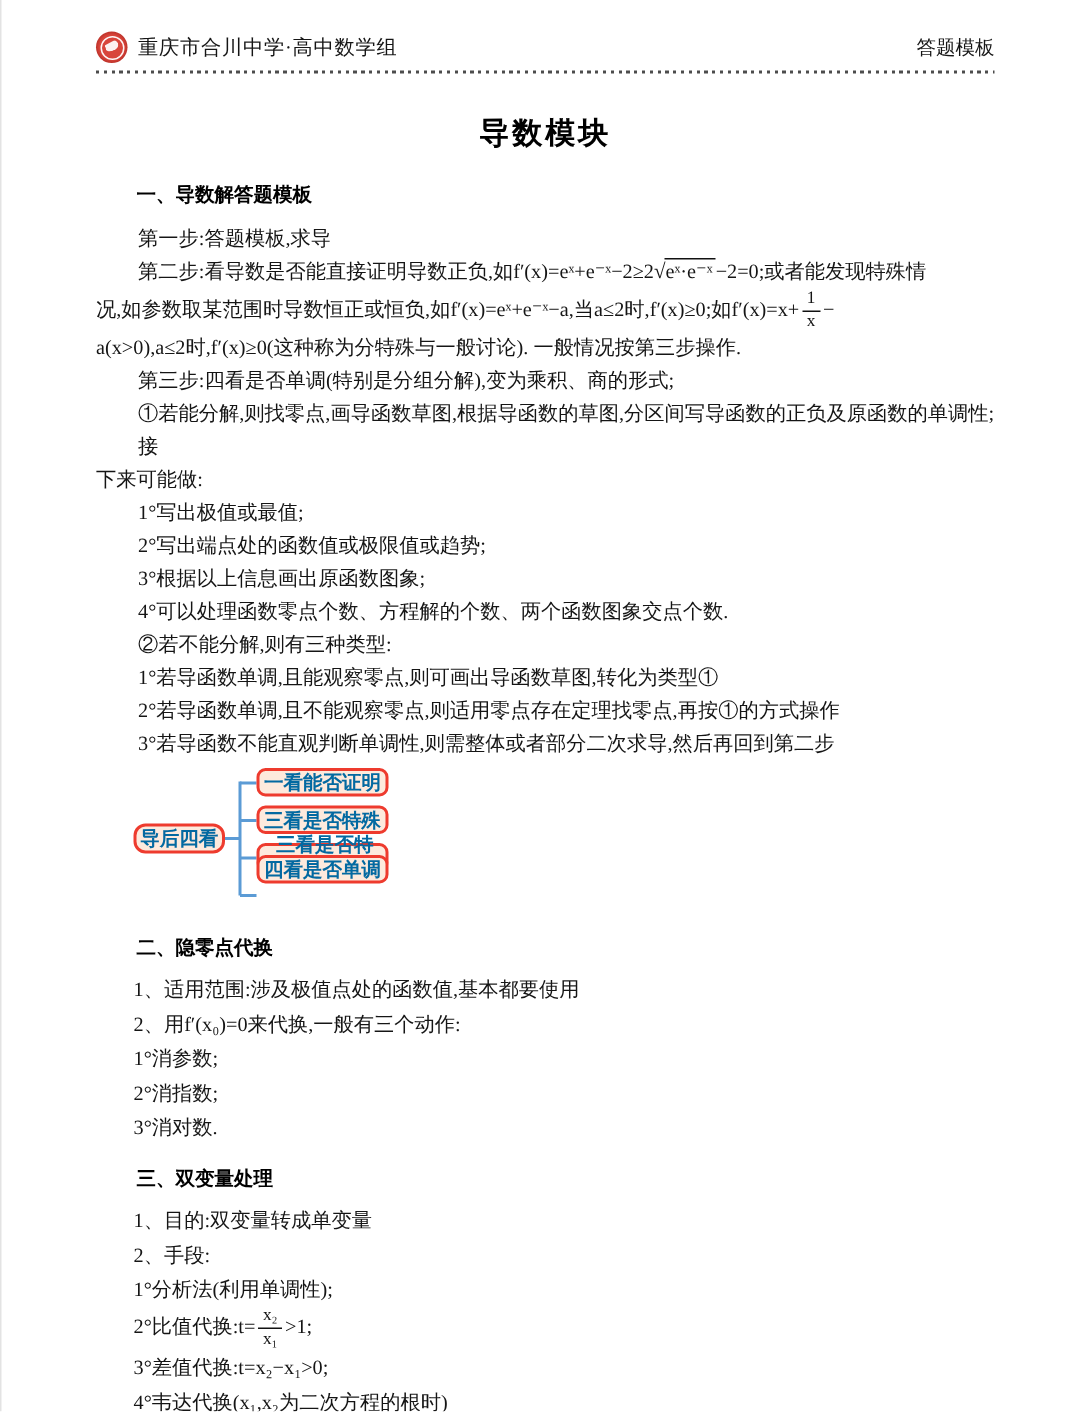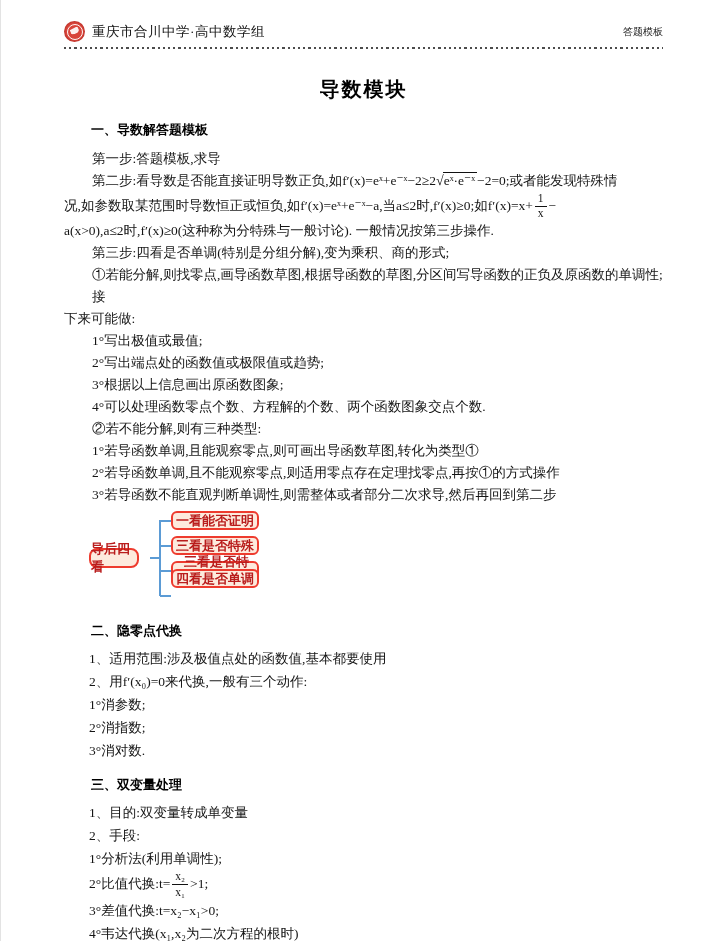--- a/index.html
+++ b/index.html
@@ -9,21 +9,21 @@
     border-left:1px solid #e3e3e3;
     font-family:"Liberation Serif","DejaVu Serif",serif;
     color:#151515;
   }
   .content { padding:0 52px 0 63px; }
 
   
   .header { display:flex; justify-content:space-between; align-items:center; padding-top:21px; }
   .h-left { display:flex; align-items:center; gap:7px; }
   .school { font-size:13.5px; letter-spacing:.5px; }
-  .h-right { font-size:10px; }
+  .h-right { font-size:13px; }
   .logo { position:relative; width:21px; height:21px; border-radius:50%;
           background:radial-gradient(circle at 50% 50%, #d8453b 0 55%, #b72d25 75%, #9c221c 100%); flex:0 0 auto; }
   .logo::before { content:""; position:absolute; inset:2.5px; border:1.2px solid rgba(255,255,255,.95); border-radius:50%; }
   .logo::after { content:""; position:absolute; left:6px; top:6px; width:9px; height:7px;
           border-radius:50% 50% 60% 40%; background:rgba(255,255,255,.92);
           clip-path:polygon(0 30%,100% 0,100% 100%,0 100%); transform:rotate(-15deg); }
   .rule { height:2px; margin-top:5px;
           background:repeating-linear-gradient(90deg,#4c4c4c 0 2.2px,transparent 2.2px 5.2px); }
 
   
@@ -46,23 +46,23 @@
   .radicand { border-top:1.2px solid #111; padding:0 2px 0 1px; margin-left:-1px; }
   .frac { display:inline-block; vertical-align:-7px; text-align:center; line-height:1.12;
           font-size:11.5px; margin:0 2px; }
   .fnum { display:block; border-bottom:1px solid #111; padding:0 3px 1px; }
   .fden { display:block; padding-top:0.5px; }
 
   
   .flowchart { position:relative; height:97px; margin:5px 0 0 25px; }
   .fc-node { position:absolute; box-sizing:border-box; border:2px solid #ee3b2e; border-radius:6px;
              background:#fdeadd; font-family:"Liberation Sans","DejaVu Sans",sans-serif;
-             font-weight:bold; font-size:13px; color:#b91c1c;
+             font-weight:bold; font-size:13px; color:#0369a1;
              display:flex; align-items:center; justify-content:center; }
-  .fc-root { left:0; top:37px; width:50px; height:20px; border-radius:8px; }
+  .fc-root { left:0; top:37px; width:61px; height:20px; border-radius:8px; }
   .fc-b { left:82px; width:88px; height:19px; }
   .b0 { top:0; } .b1 { top:25px; } .b2 { top:50px;padding-left:11px; } .b3 { top:58px; }
   .fc-line { position:absolute; background:#5b9bd5; }
   .lv { left:70px; top:9px; width:2px; height:76px; }
   .lr { left:61px; top:46px; width:10px; height:2px; }
   .l0 { left:71px; top:9px;  width:11px; height:2px; }
   .l1 { left:71px; top:34px; width:11px; height:2px; }
   .l2 { left:71px; top:59px; width:11px; height:2px; }
   .l3 { left:71px; top:84px; width:11px; height:2px; }
 </style>

